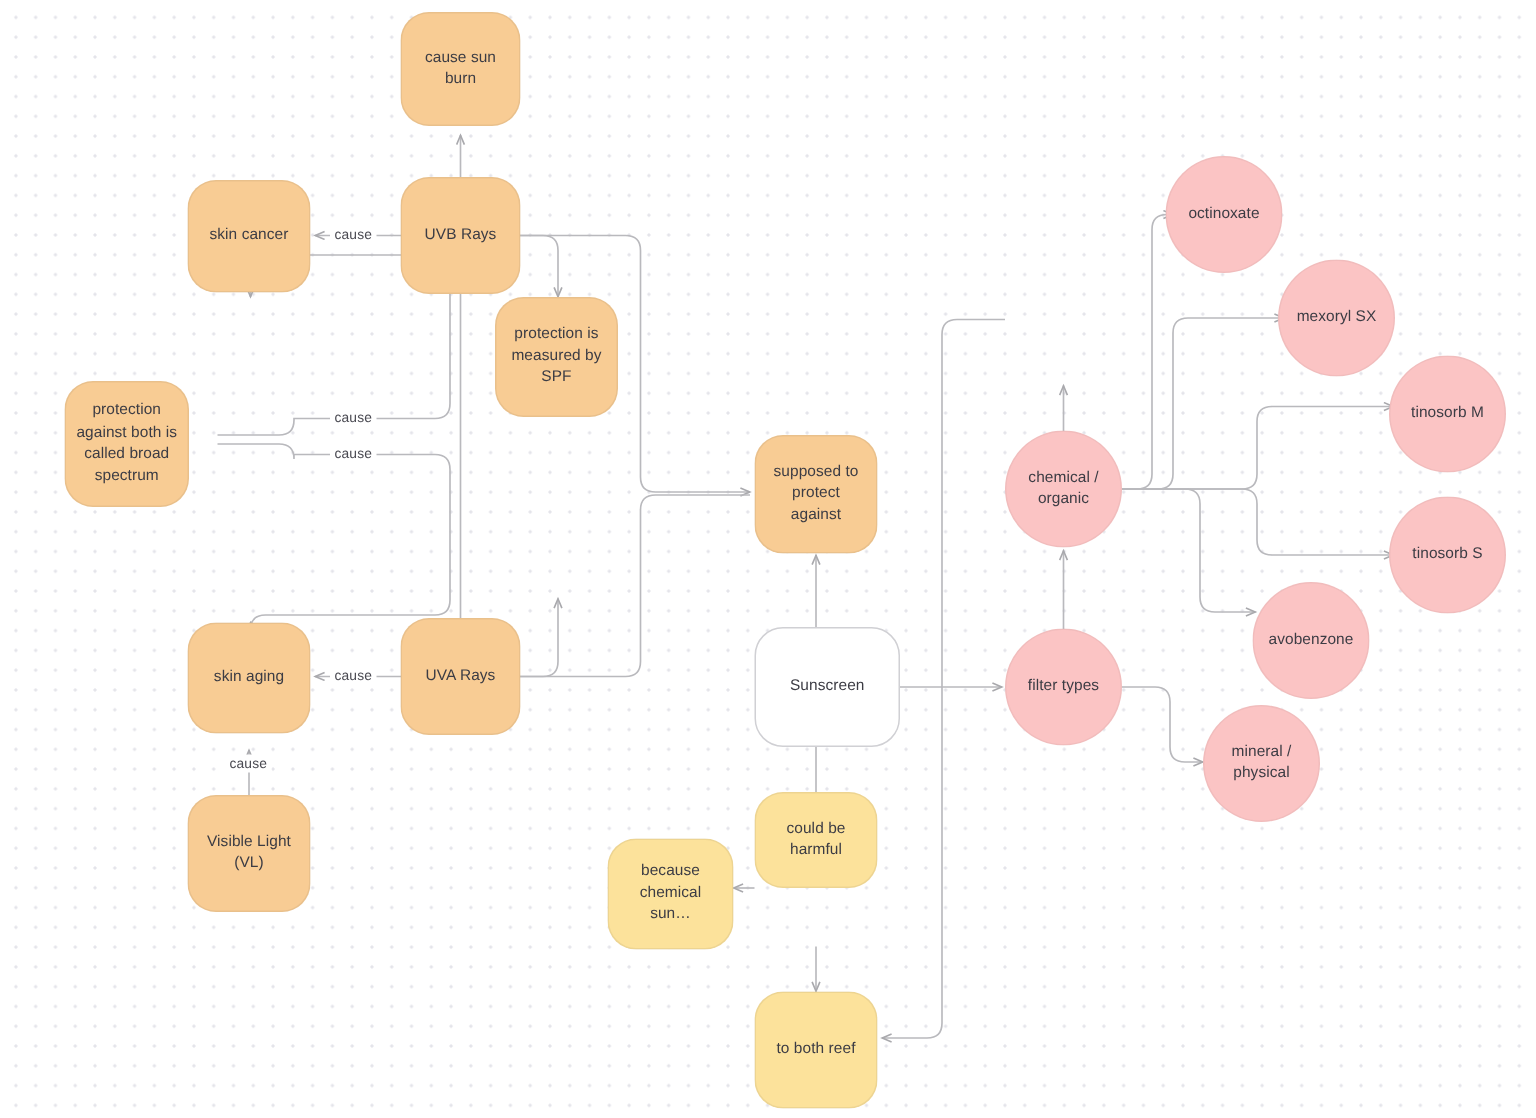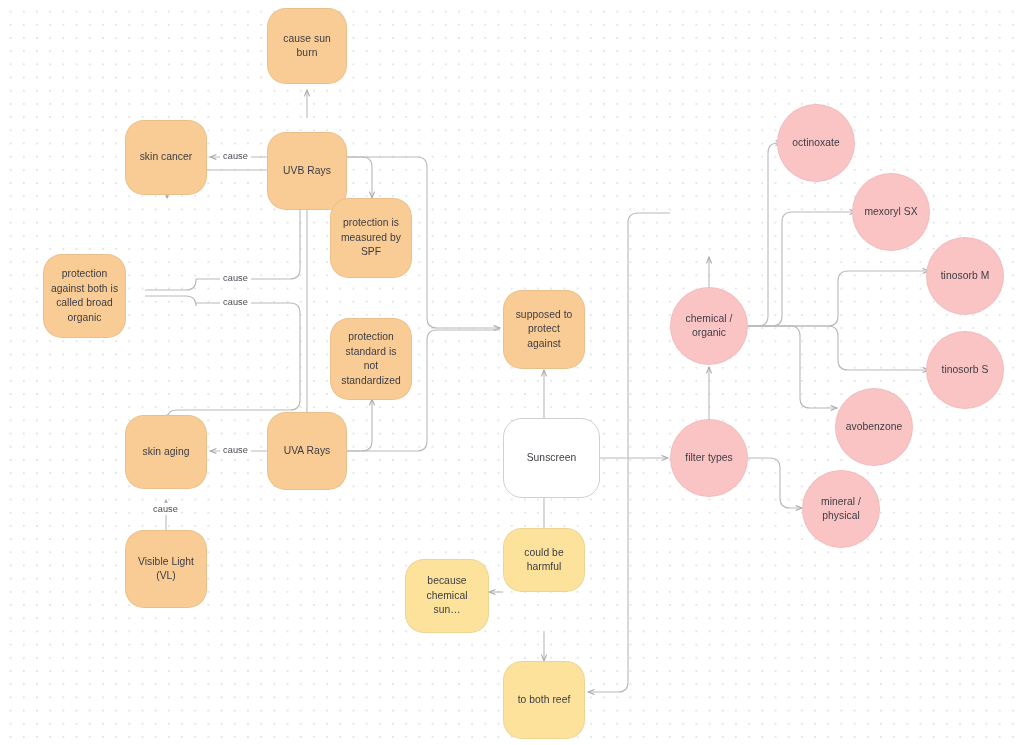--- a/index.html
+++ b/index.html
@@ -118,35 +118,32 @@
   </svg>
 
   <div class="node rect orange" style="left:267px;top:8px;width:80px;height:76px;">
     <span>cause sun burn</span>
   </div>
 
   <div class="node rect orange" style="left:125px;top:120px;width:82px;height:75px;">
     <span>skin cancer</span>
   </div>
 
-  <div class="node rect orange" style="left:267px;top:118px;width:80px;height:78px;margin-top:14px;">
+  <div class="node rect orange" style="left:267px;top:118px;width:80px;height:78px;">
     <span>UVB Rays</span>
   </div>
 
   <div class="node rect orange" style="left:330px;top:198px;width:82px;height:80px;">
     <span>protection is measured by SPF</span>
   </div>
 
   <div class="node rect orange" style="left:43px;top:254px;width:83px;height:84px;">
-    <span>protection against both is called broad organic</span>
-  </div>
-
-  <div class="node rect orange" style="left:330px;top:318px;width:82px;height:82px;">
-    <span>protection standard is not standardized</span>
-  </div>
+    <span>protection against both is called broad spectrum</span>
+  </div>
+
 
   <div class="node rect orange" style="left:125px;top:415px;width:82px;height:74px;">
     <span>skin aging</span>
   </div>
 
   <div class="node rect orange" style="left:267px;top:412px;width:80px;height:78px;">
     <span>UVA Rays</span>
   </div>
 
   <div class="node rect orange" style="left:125px;top:530px;width:82px;height:78px;">

